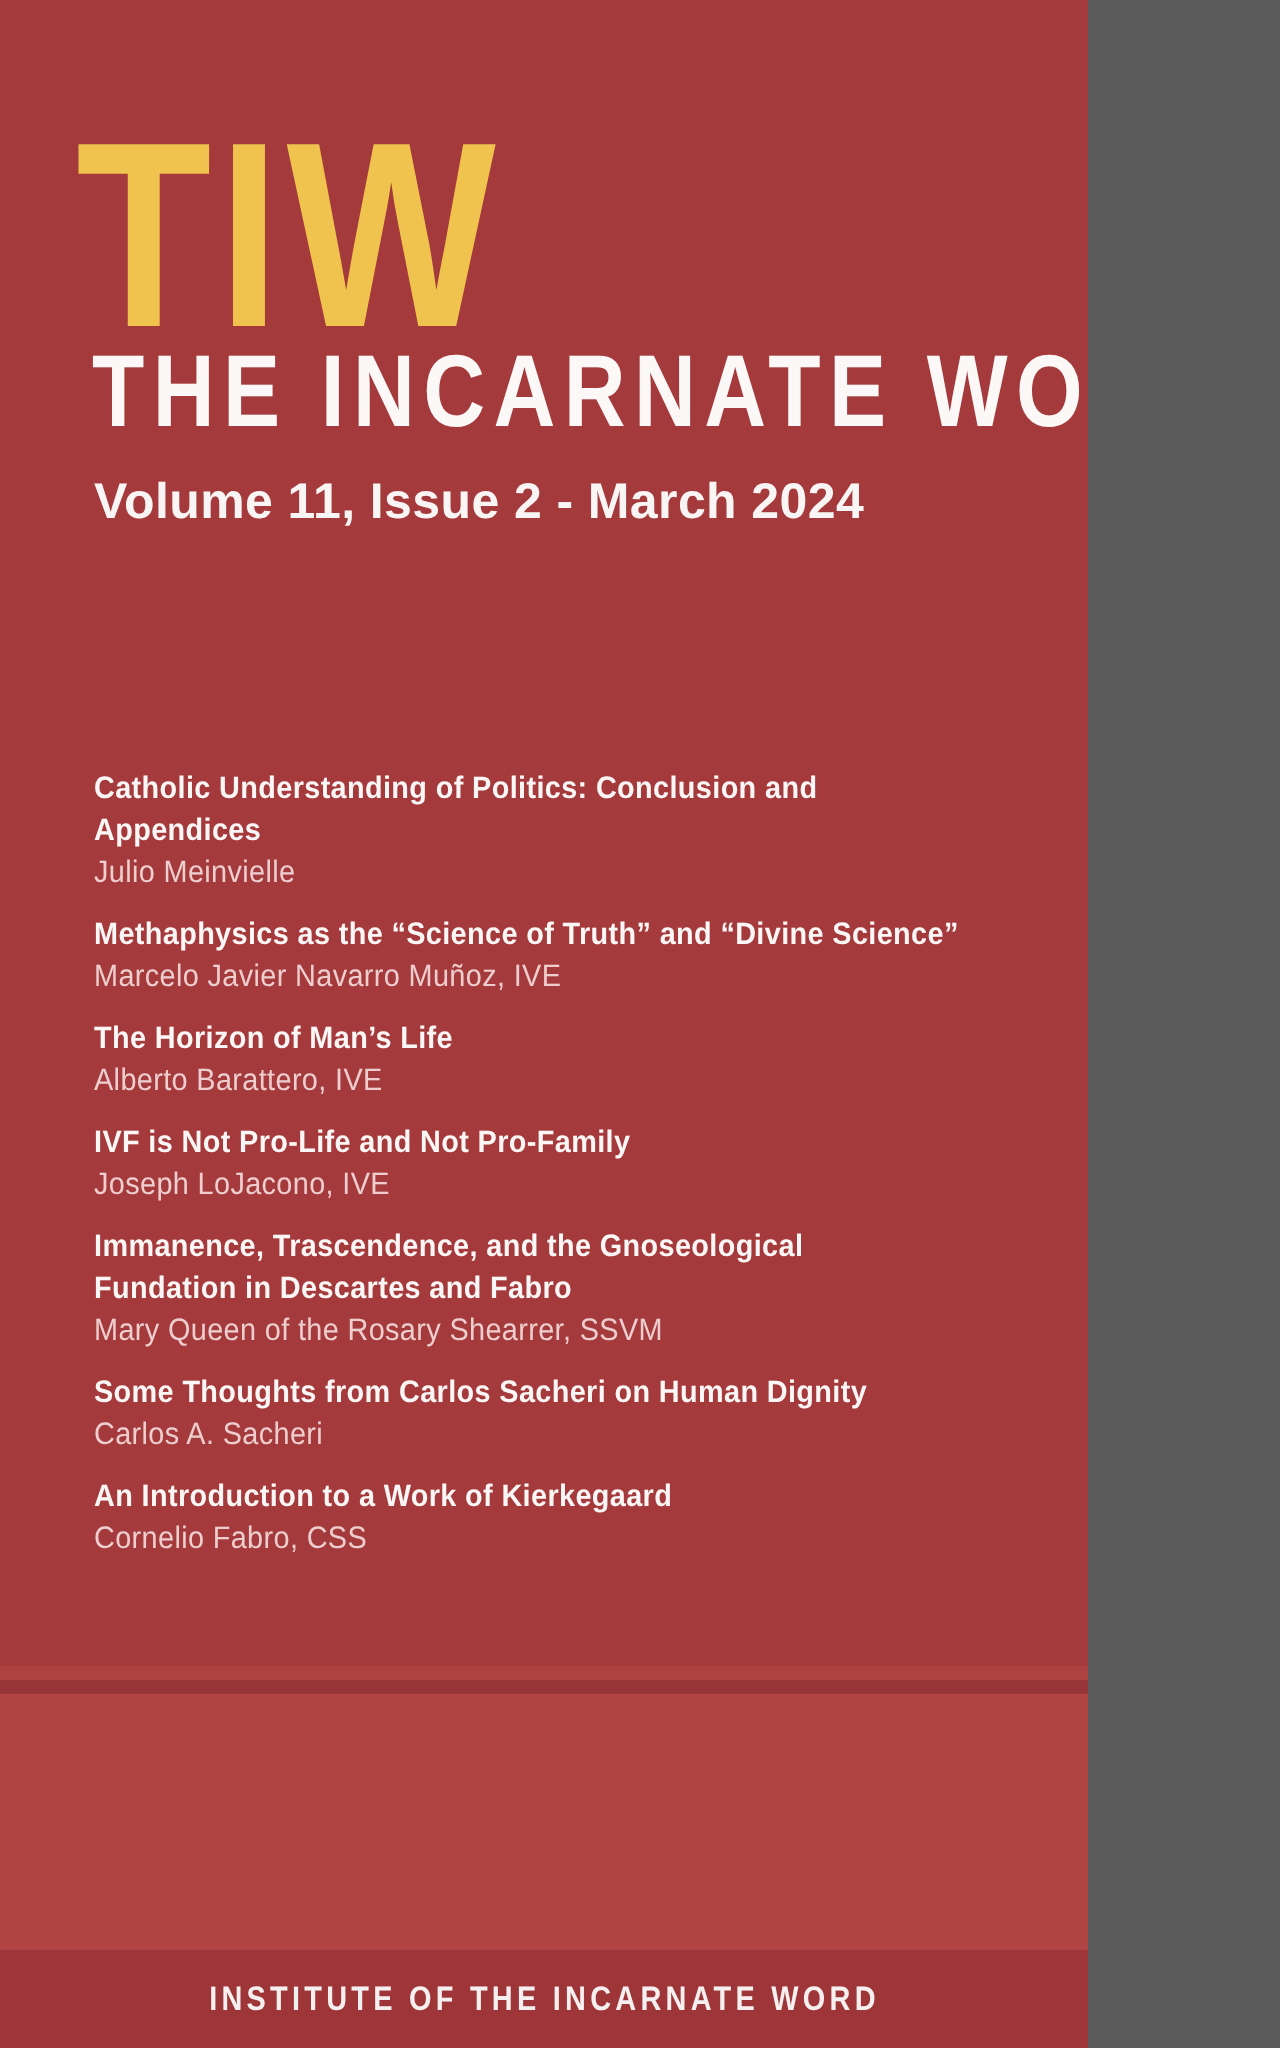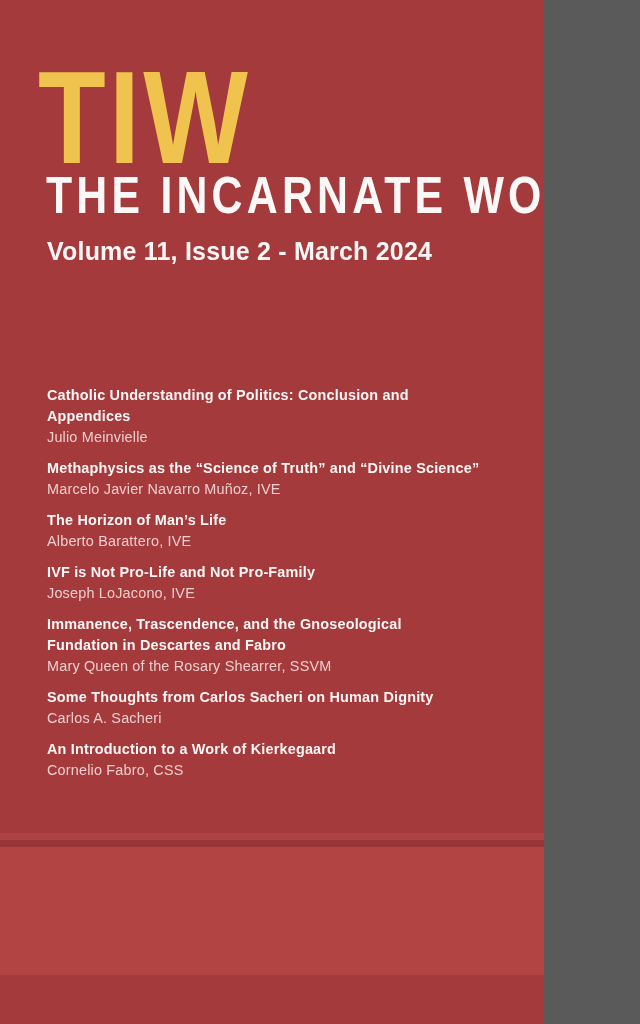--- a/index.html
+++ b/index.html
@@ -172,14 +172,17 @@
     <div class="article">
       <div class="article-title">An Introduction to a Work of Kierkegaard</div>
       <div class="article-author">Cornelio Fabro, CSS</div>
     </div>
   </div>
 
   <div class="stripe stripe-light"></div>
   <div class="stripe stripe-dark"></div>
   <div class="band"></div>
 
+  <div class="footer">
+    <div class="footer-text">INSTITUTE OF THE INCARNATE WORD</div>
+  </div>
 
 </div>
 
 </body></html>

